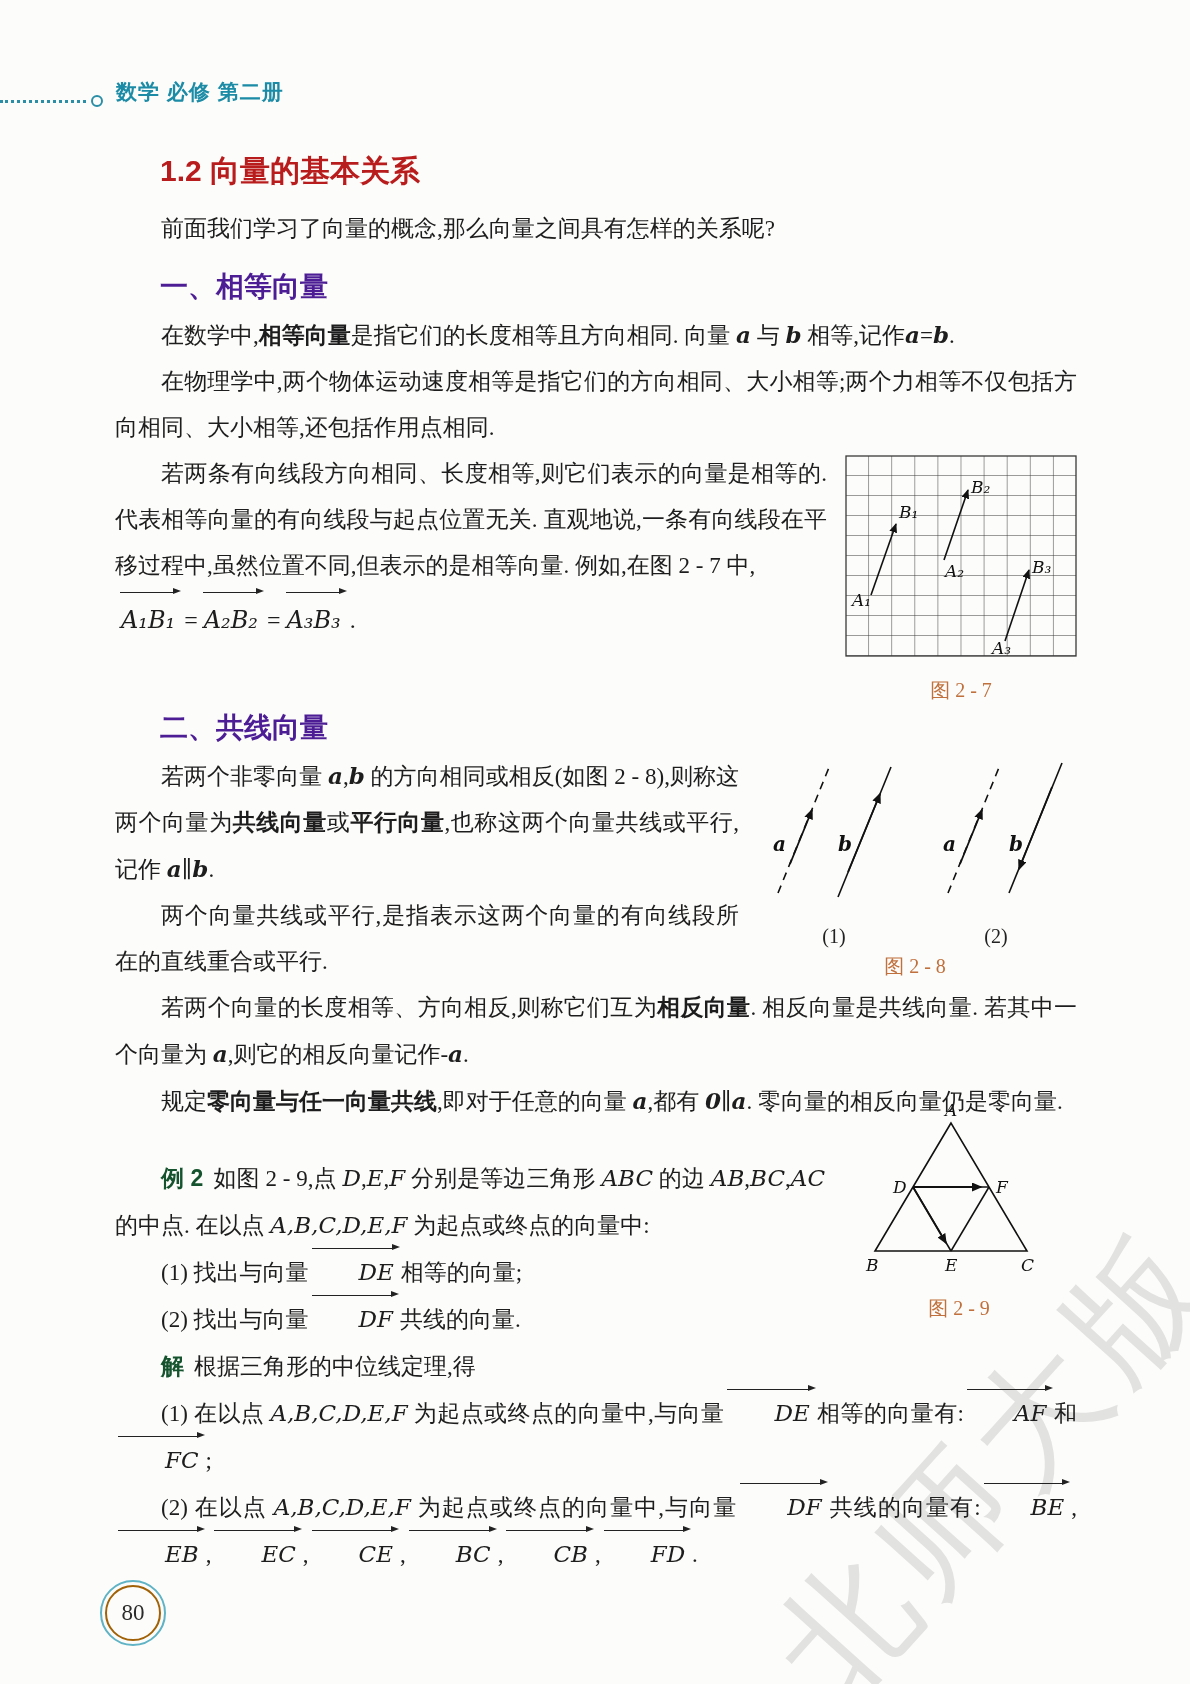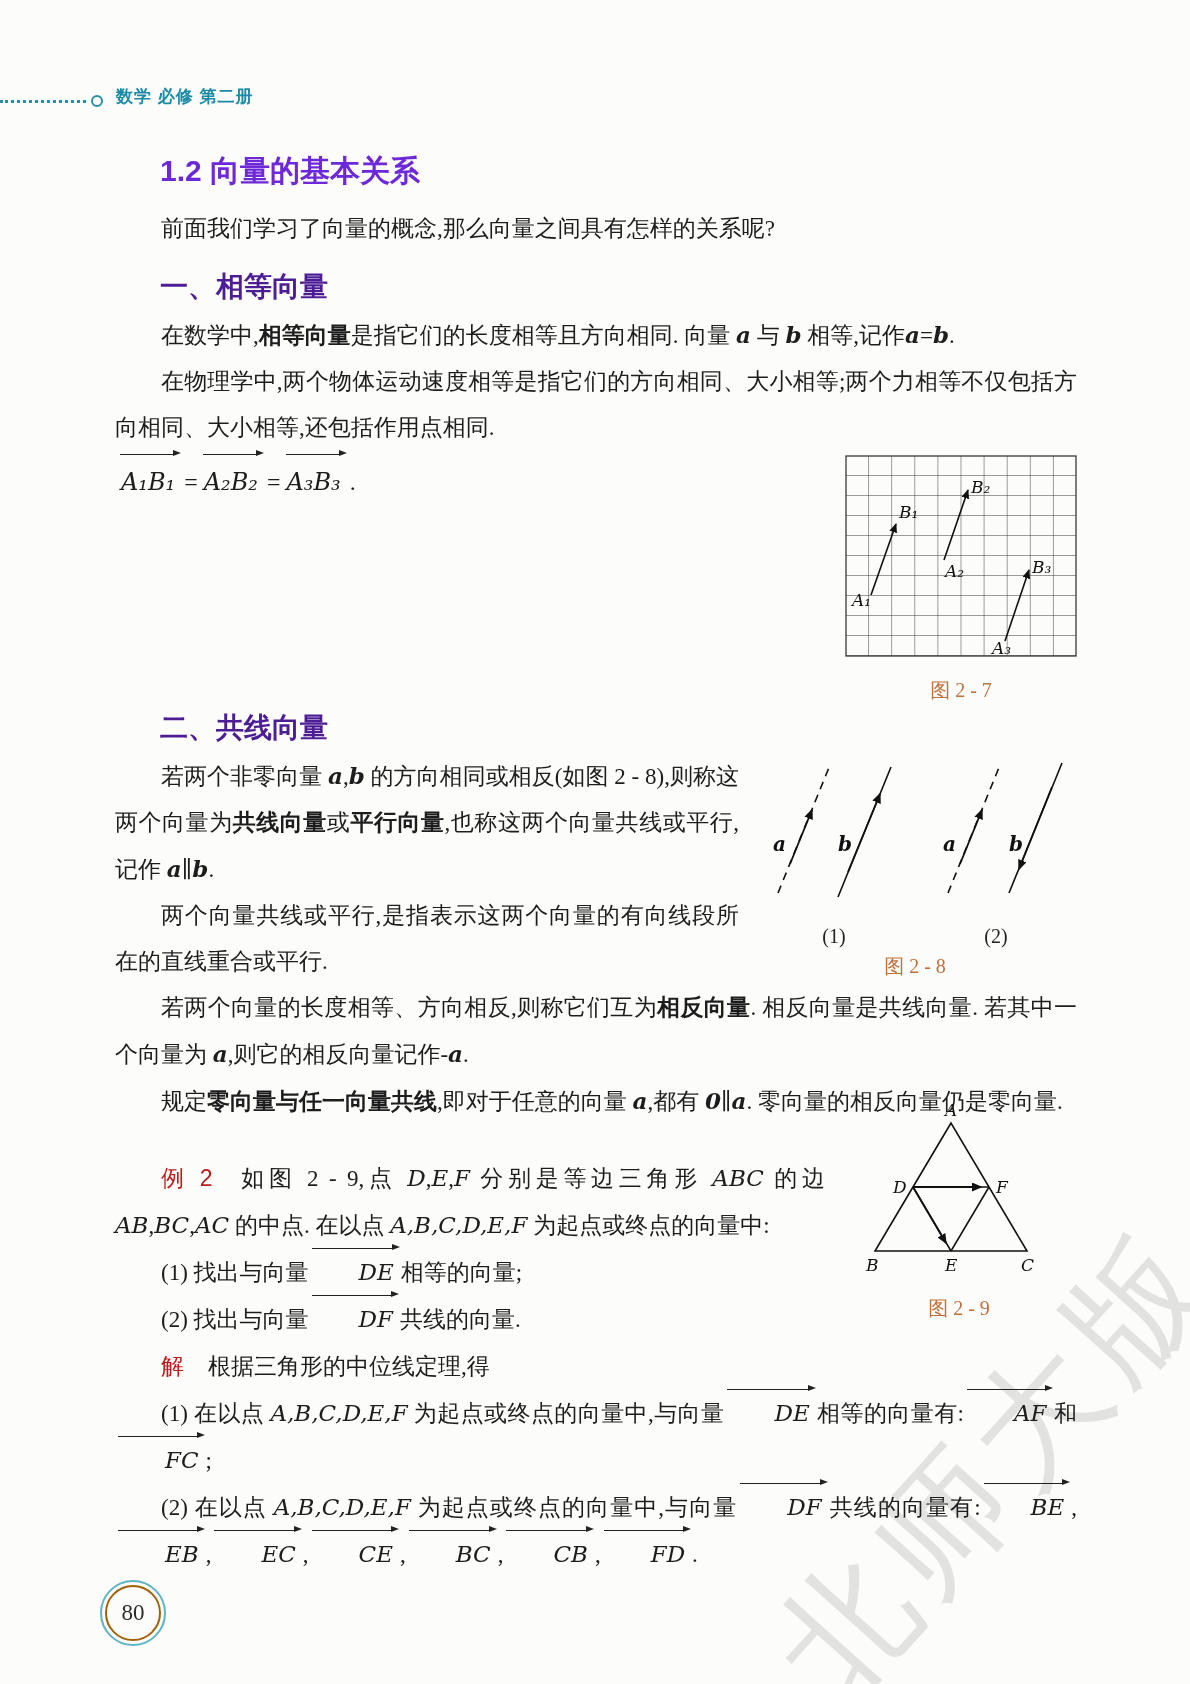--- a/index.html
+++ b/index.html
@@ -5,36 +5,36 @@
   html,body{margin:0;padding:0;}
   body{
     width:1190px;height:1684px;position:relative;overflow:hidden;
     background:#fcfcfa;
     font-family:"Liberation Serif","DejaVu Serif",serif;
     color:#1d1d1d;
   }
   
   .hdr-line{position:absolute;left:0;top:100px;width:86px;border-top:3px dotted #2a8fa6;}
   .hdr-ring{position:absolute;left:91px;top:95px;width:8px;height:8px;border:2px solid #2a8fa6;border-radius:50%;}
-  .hdr-title{position:absolute;left:116px;top:85px;font-size:17px;font-weight:700;color:#1b8ba6;
+  .hdr-title{position:absolute;left:116px;top:78px;font-size:21px;font-weight:700;color:#1b8ba6;
     font-family:"Liberation Sans","DejaVu Sans",sans-serif;letter-spacing:1px;}
   
   .content{position:absolute;left:115px;top:150px;width:962px;font-size:23px;line-height:46px;
     text-align:justify;z-index:2;}
-  .sec-title{font-size:30px;font-weight:700;color:#6d28d9;margin:0 0 14px 45px;line-height:42px;
+  .sec-title{font-size:30px;font-weight:700;color:#b91c1c;margin:0 0 14px 45px;line-height:42px;
     font-family:"Liberation Sans","DejaVu Sans",sans-serif;}
   .sub-head{font-size:28px;font-weight:700;color:#4c1d95;margin:18px 0 8px 45px;line-height:34px;
     font-family:"Liberation Sans","DejaVu Sans",sans-serif;}
   .sub-head.cleared{clear:both;margin-top:22px;}
   .para{margin:0;text-indent:2em;}
   
   .seg-b{font-weight:700;}
   .seg-var{font-style:italic;font-family:"DejaVu Serif","Liberation Serif",serif;}
   .seg-bi{font-weight:700;font-style:italic;font-family:"DejaVu Serif","Liberation Serif",serif;}
-  .seg-tag{font-weight:400;color:#b91c1c;margin-right:24px;font-family:"Liberation Sans","DejaVu Sans",sans-serif;}
+  .seg-tag{font-weight:700;color:#14532d;margin-right:10px;font-family:"Liberation Sans","DejaVu Sans",sans-serif;}
   .seg-vec{position:relative;display:inline-block;font-style:italic;
     font-family:"DejaVu Serif","Liberation Serif",serif;margin:0 3px;padding:0 4px 0 1px;}
   .seg-vec::before{content:"";position:absolute;left:0;right:6px;top:-1px;border-top:1.7px solid #222;}
   .seg-vec::after{content:"";position:absolute;right:-2px;top:-5px;width:0;height:0;
     border-style:solid;border-width:3.5px 0 3.5px 8px;border-color:transparent transparent transparent #222;}
   
   .formula{margin:4px 0 2px 0;font-size:24px;line-height:54px;}
   .formula .seg-vec{margin:0 5px;}
   
   .fig{text-align:center;}
@@ -92,20 +92,21 @@
       <text x="7" y="151" font-size="17">A₁</text>
       <text x="54" y="63" font-size="17">B₁</text>
       <text x="100" y="122" font-size="17">A₂</text>
       <text x="126" y="38" font-size="17">B₂</text>
       <text x="147" y="199" font-size="17">A₃</text>
       <text x="187" y="118" font-size="17">B₃</text>
     </svg>
     <div class="fig-caption">图 2 - 7</div>
   </div>
 
+  <p class="para"><span class="seg-txt">若两条有向线段方向相同、长度相等,则它们表示的向量是相等的. 代表相等向量的有向线段与起点位置无关. 直观地说,一条有向线段在平移过程中,虽然位置不同,但表示的是相等向量. 例如,在图 2 - 7 中,</span></p>
 
   <div class="formula"><span class="seg-vec">A₁B₁</span><span class="seg-txt">=</span><span class="seg-vec">A₂B₂</span><span class="seg-txt">=</span><span class="seg-vec">A₃B₃</span><span class="seg-txt">.</span></div>
 
   <div class="sub-head cleared">二、共线向量</div>
 
   <div class="fig fig28">
     <svg width="324" height="148" viewBox="0 0 324 148">
       <defs>
         <marker id="ah2" markerUnits="userSpaceOnUse" markerWidth="12" markerHeight="10" refX="9" refY="4.5" orient="auto">
           <path d="M0,0 L10.5,4.5 L0,9 z" fill="#111"></path>

